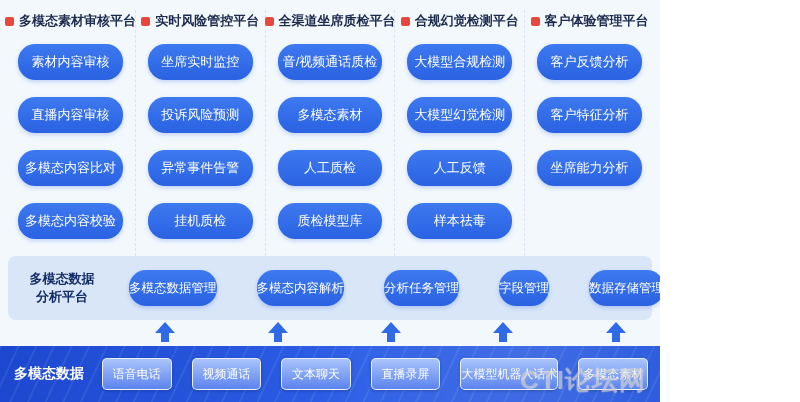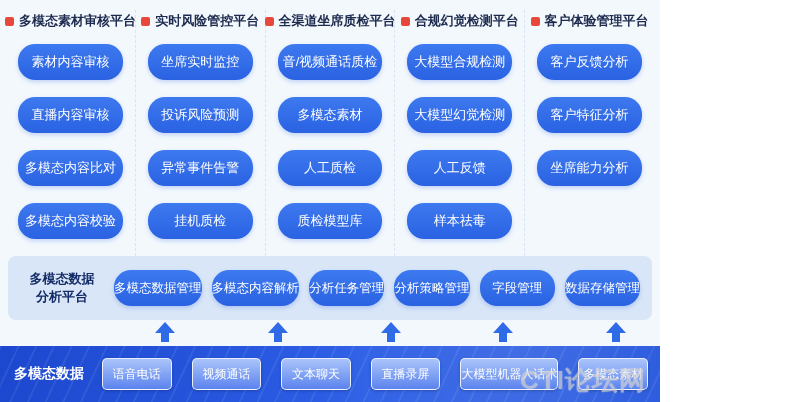--- a/index.html
+++ b/index.html
@@ -30,21 +30,21 @@
   }
   
   .mid-section{
     margin:0 8px;height:64px;box-sizing:border-box;
     background:#d9e6f8;border-radius:8px;
     display:flex;align-items:center;padding:10px 12px;gap:10px;
   }
   .mid-label{width:84px;flex:none;text-align:center;font-weight:bold;
     font-size:13px;color:#132b66;line-height:1.35;}
   .mid-buttons{flex:1;display:flex;gap:10px;}
-  .mid-buttons .btn{flex:1;margin:0;height:36px;font-size:12.5px;}
+  .mid-buttons .btn{flex:1;margin:15px;height:36px;font-size:12.5px;}
   
   .arrow-row{position:relative;height:24px;}
   .up-arrow{position:absolute;top:2px;width:20px;}
   .up-arrow .head{width:0;height:0;border-left:10px solid transparent;
     border-right:10px solid transparent;border-bottom:11px solid #2f6be6;}
   .up-arrow .stem{width:8px;height:9px;background:#2f6be6;margin:0 auto;}
   .up-arrow:nth-of-type(1){left:155px;}
   .up-arrow:nth-of-type(2){left:268px;}
   .up-arrow:nth-of-type(3){left:381px;}
   .up-arrow:nth-of-type(4){left:493px;}
@@ -148,21 +148,20 @@
 
   <div class="mid-section">
     <div class="mid-label">
       <div>多模态数据</div>
       <div>分析平台</div>
     </div>
     <div class="mid-buttons">
       <div class="btn">多模态数据管理</div>
       <div class="btn">多模态内容解析</div>
       <div class="btn">分析任务管理</div>
-      <div class="btn">分析策略管理</div>
       <div class="btn">字段管理</div>
       <div class="btn">数据存储管理</div>
     </div>
   </div>
 
   <div class="arrow-row">
     <div class="up-arrow">
         <div class="head"></div>
         <div class="stem"></div>
       </div>

